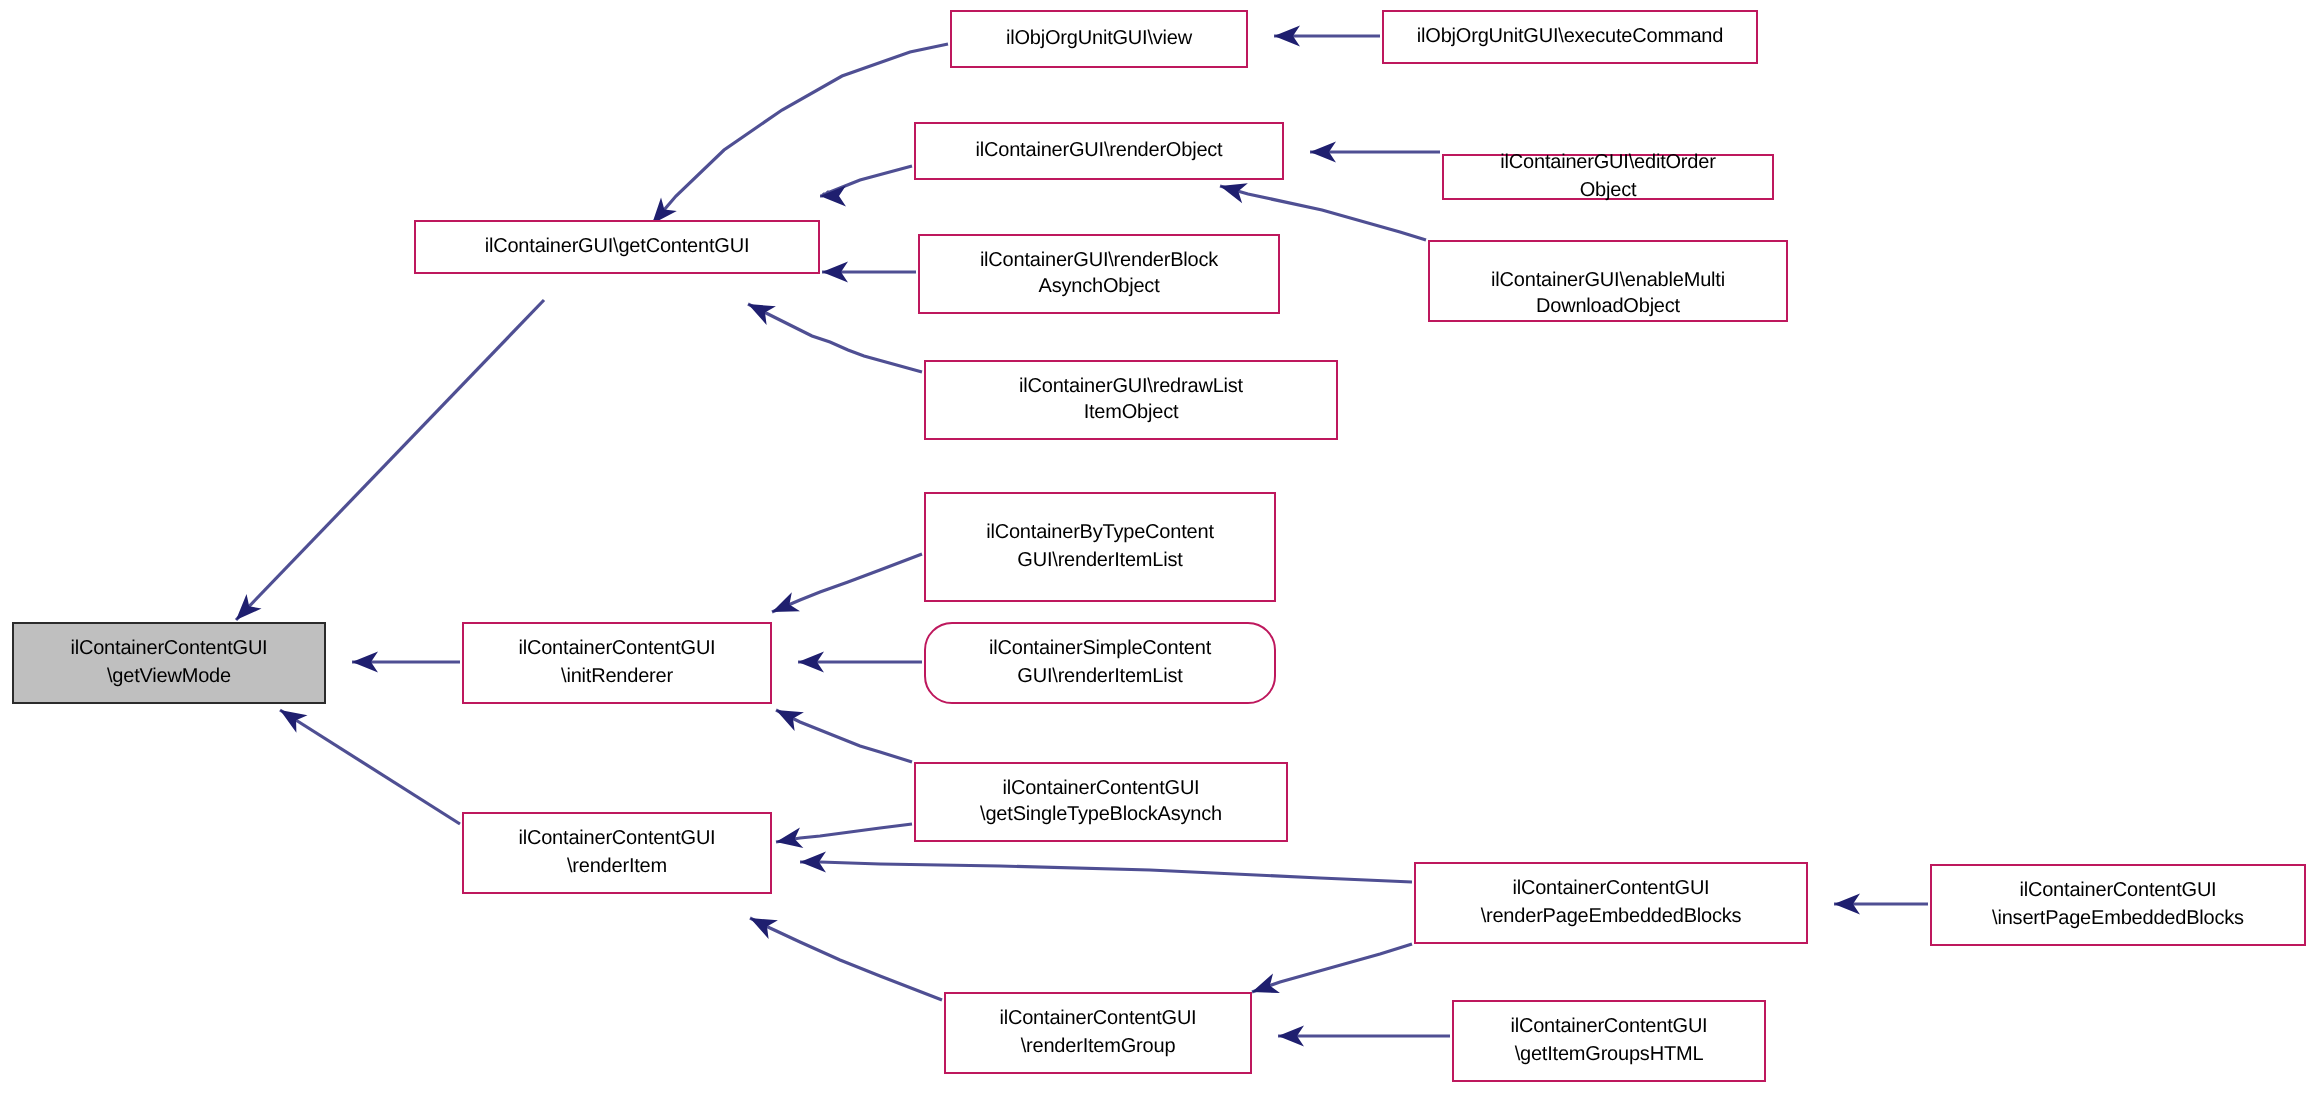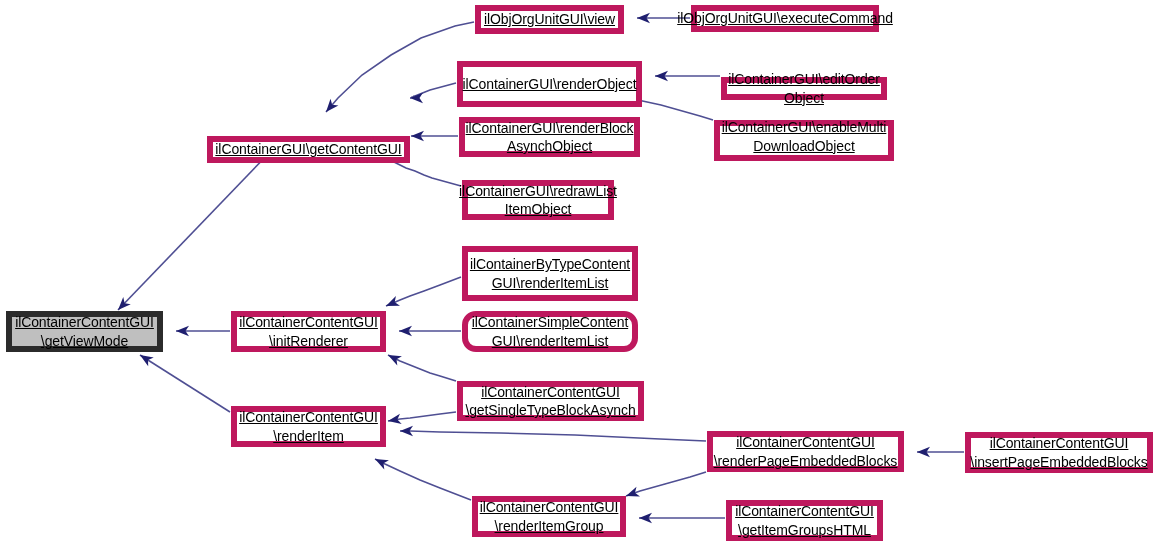--- a/index.html
+++ b/index.html
@@ -20,33 +20,32 @@
     position: absolute;
     left: 0;
     top: 0;
     width: 1161px;
     height: 547px;
     pointer-events: none;
   }
   .node {
     position: absolute;
     box-sizing: border-box;
-    border: 6px solid #be185d;
+    border: 1px solid #be185d;
     background: #ffffff;
     color: #000000;
-    font-size: 14px;
+    font-size: 10px;
     line-height: 1.32;
     display: flex;
     align-items: center;
     justify-content: center;
     text-align: center;
     white-space: pre-line;
     letter-spacing: -0.1px;
     z-index: 3;
-    text-decoration: underline;
   }
   .node.highlight {
     background: #bfbfbf;
     border-color: #2b2b2b;
   }
   .node .label {
     display: block;
     padding: 0 4px;
     white-space: pre-line;
   }
@@ -129,31 +128,31 @@
         <path d="M 0,0 L -13,-5.2 L -9.5,0 L -13,5.2 Z" fill="#1f1f6f" transform="translate(626,496) rotate(160.34617594194668)"></path>
       </g>
       <g>
         <polyline points="725,518 639,518" fill="none" stroke="#4f4f93" stroke-width="1.6"></polyline>
         <path d="M 0,0 L -13,-5.2 L -9.5,0 L -13,5.2 Z" fill="#1f1f6f" transform="translate(639,518) rotate(180)"></path>
       </g>
     </svg>
   <div id="node-layer">
       <div class="node highlight" style="left: 6px; top: 311px; width: 157px; height: 41px;"><span class="label">ilContainerContentGUI
 \getViewMode</span></div>
-      <div class="node" style="left: 207px; top: 136px; width: 203px; height: 27px;"><span class="label">ilContainerGUI\getContentGUI</span></div>
+      <div class="node" style="left: 207px; top: 110px; width: 203px; height: 27px;"><span class="label">ilContainerGUI\getContentGUI</span></div>
       <div class="node" style="left: 475px; top: 5px; width: 149px; height: 29px;"><span class="label">ilObjOrgUnitGUI\view</span></div>
       <div class="node" style="left: 691px; top: 5px; width: 188px; height: 27px;"><span class="label">ilObjOrgUnitGUI\executeCommand</span></div>
-      <div class="node" style="left: 457px; top: 61px; width: 185px; height: 46px; text-align: center;"><span class="label">ilContainerGUI\renderObject</span></div>
+      <div class="node" style="left: 457px; top: 61px; width: 185px; height: 29px; text-align: center;"><span class="label">ilContainerGUI\renderObject</span></div>
       <div class="node" style="left: 721px; top: 56px; width: 166px; height: 23px; margin-top: 21px;"><span class="label">ilContainerGUI\editOrder
 Object</span></div>
       <div class="node" style="left: 459px; top: 117px; width: 181px; height: 40px;"><span class="label">ilContainerGUI\renderBlock
 AsynchObject</span></div>
       <div class="node" style="left: 714px; top: 120px; width: 180px; height: 41px; align-items: flex-end;"><span class="label">ilContainerGUI\enableMulti
 DownloadObject</span></div>
-      <div class="node" style="left: 462px; top: 180px; width: 152px; height: 40px;"><span class="label">ilContainerGUI\redrawList
+      <div class="node" style="left: 462px; top: 180px; width: 207px; height: 40px;"><span class="label">ilContainerGUI\redrawList
 ItemObject</span></div>
       <div class="node" style="left: 462px; top: 246px; width: 176px; height: 55px;"><span class="label">ilContainerByTypeContent
 GUI\renderItemList</span></div>
       <div class="node" style="left: 231px; top: 311px; width: 155px; height: 41px;"><span class="label">ilContainerContentGUI
 \initRenderer</span></div>
       <div class="node" style="left: 462px; top: 311px; width: 176px; height: 41px; border-radius: 14px;"><span class="label">ilContainerSimpleContent
 GUI\renderItemList</span></div>
       <div class="node" style="left: 457px; top: 381px; width: 187px; height: 40px;"><span class="label">ilContainerContentGUI
 \getSingleTypeBlockAsynch</span></div>
       <div class="node" style="left: 231px; top: 406px; width: 155px; height: 41px;"><span class="label">ilContainerContentGUI

